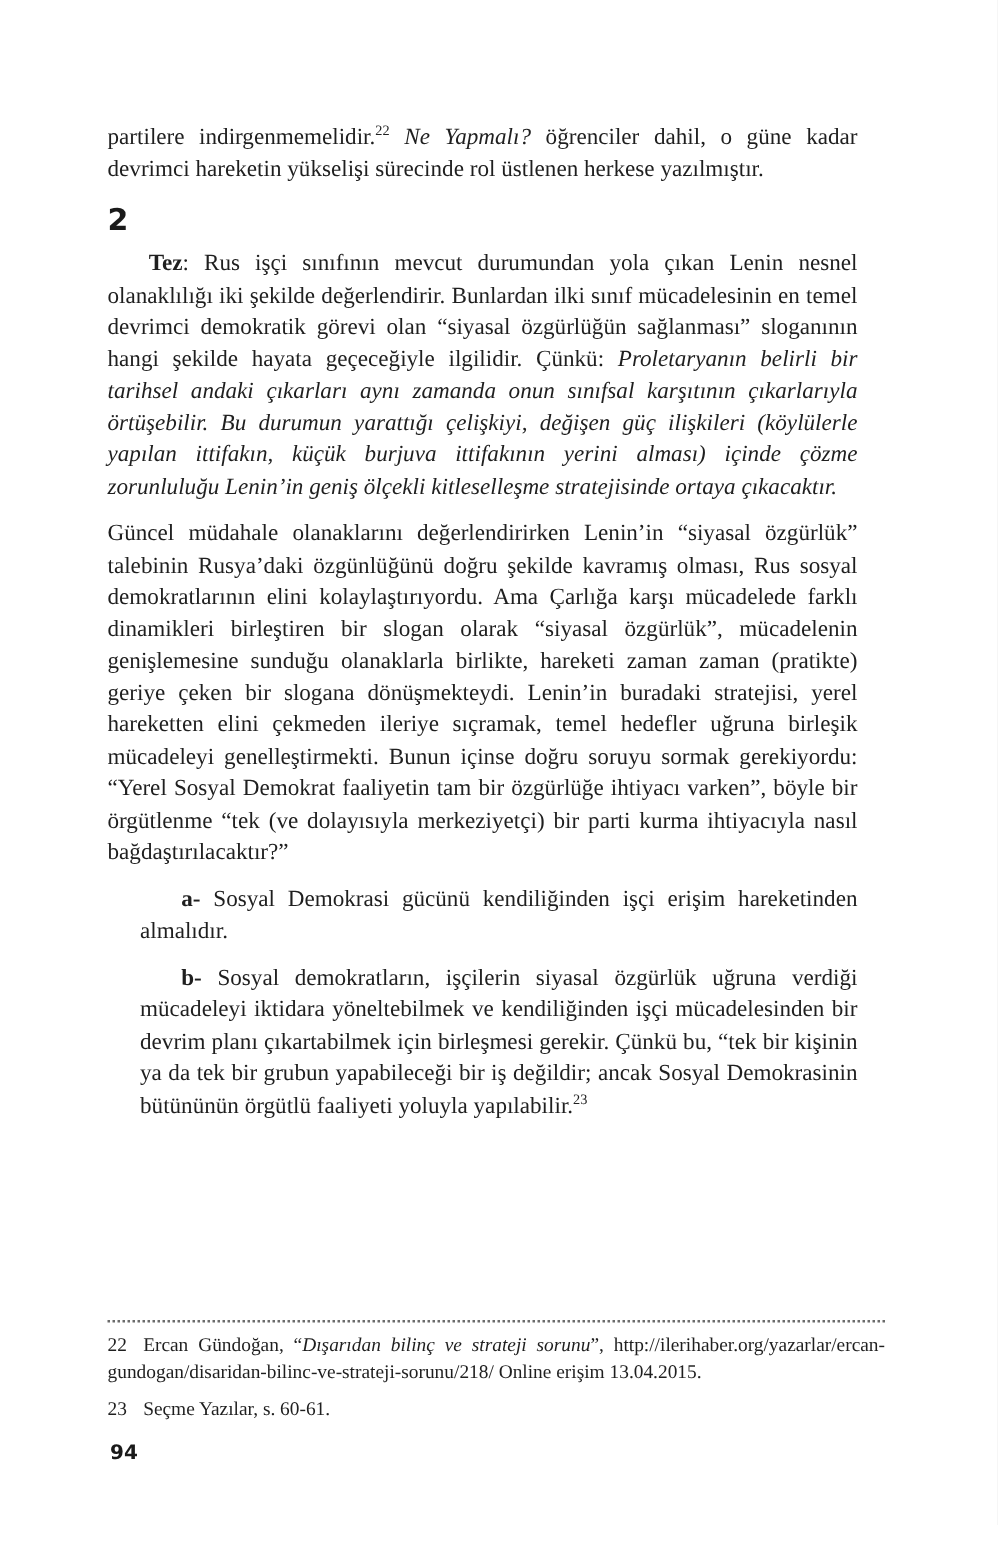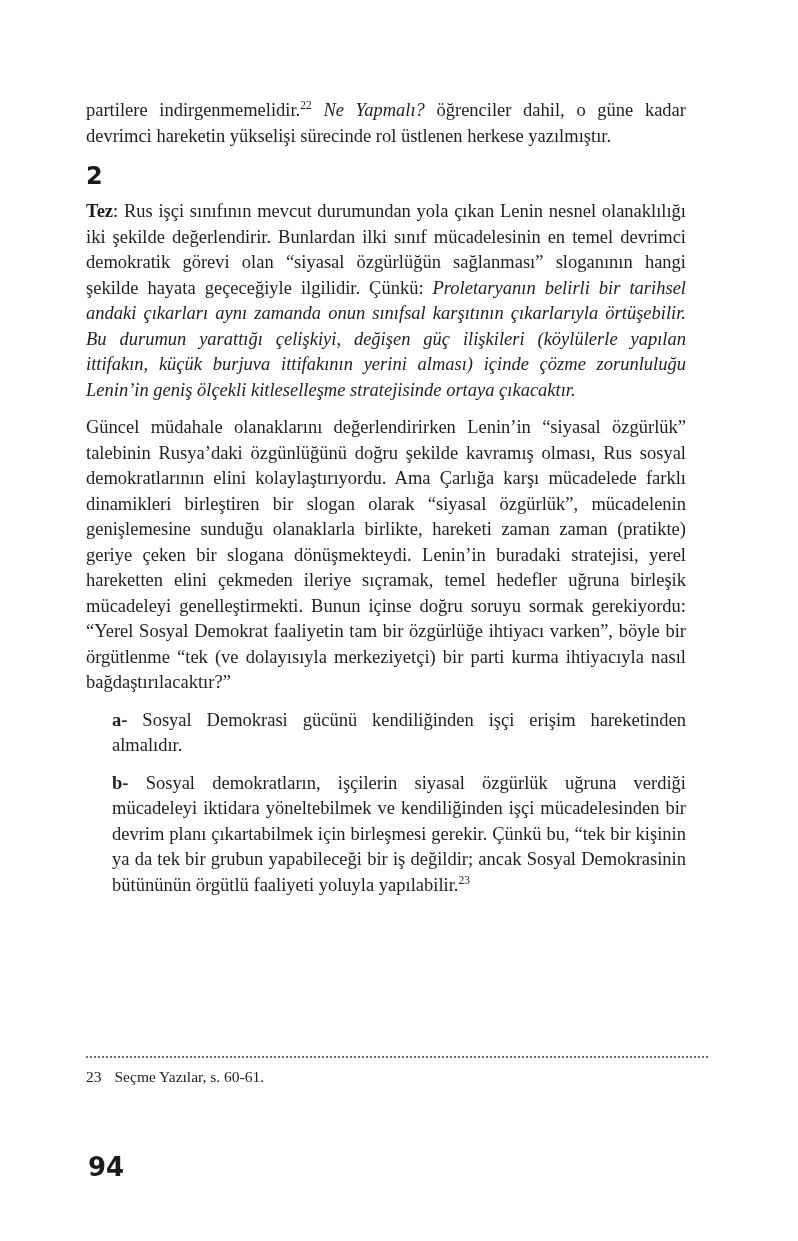--- a/index.html
+++ b/index.html
@@ -31,21 +31,21 @@
     margin-left: 26px;
   }
   h2.section-num {
     margin: 14px 0 10px 0;
     font-family: "DejaVu Sans", "Liberation Sans", sans-serif;
     font-weight: 700;
     font-size: 24px;
     line-height: 26px;
     color: #1a1a1a;
   }
-  .b   { font-weight: 700; }
+  .b   { font-weight: 700; margin-left: 33px; }
   .i   { font-style: italic; }
   .sup { vertical-align: super; font-size: 0.62em; line-height: 0; }
   .footnotes {
     position: absolute;
     left: 86px;
     top: 1056px;
     width: 622px;
     font-size: 15.5px;
     line-height: 21px;
   }
@@ -58,21 +58,21 @@
     margin-bottom: 9px;
     text-align: justify;
   }
   .fn-num { padding-right: 13px; }
   .page-number {
     position: absolute;
     left: 88px;
     top: 1152px;
     font-family: "DejaVu Sans", "Liberation Sans", sans-serif;
     font-weight: 700;
-    font-size: 26px;
+    font-size: 16px;
     color: #1a1a1a;
   }
 </style>
 </head>
 <body>
 
 <div class="sheet">
 
   <main class="content">
     <p><span>partilere indirgenmemelidir.</span><span class="sup">22</span><span> </span><span class="i">Ne Yapmalı? </span><span>öğrenciler dahil, o güne kadar devrimci hareketin yükselişi sürecinde rol üstlenen herkese yazılmıştır.</span></p>
@@ -85,20 +85,23 @@
 
 
     <p class="list-item"><span class="b">a-</span><span> Sosyal Demokrasi gücünü kendiliğinden işçi erişim hareketinden almalıdır.</span></p>
 
     <p class="list-item"><span class="b">b-</span><span> Sosyal demokratların, işçilerin siyasal özgürlük uğruna verdiği mücadeleyi iktidara yöneltebilmek ve kendiliğinden işçi mücadelesinden bir devrim planı çıkartabilmek için birleşmesi gerekir. Çünkü bu, “tek bir kişinin ya da tek bir grubun yapabileceği bir iş değildir; ancak Sosyal Demokrasinin bütününün örgütlü faaliyeti yoluyla yapılabilir.</span><span class="sup">23</span></p>
   </main>
 
   <footer class="footnotes">
     <div class="fn-divider"></div>
 
+    <div class="footnote">
+      <span class="fn-num">22</span><span><span>Ercan Gündoğan, “</span><span class="i">Dışarıdan bilinç ve strateji sorunu</span><span>”, http://ilerihaber.org/yazarlar/ercan-gundogan/disaridan-bilinc-ve-strateji-sorunu/218/ Online erişim 13.04.2015.</span></span>
+    </div>
 
     <div class="footnote">
       <span class="fn-num">23</span><span><span>Seçme Yazılar, s. 60-61.</span></span>
     </div>
   </footer>
 
   <div class="page-number">94</div>
 
 </div>
 

